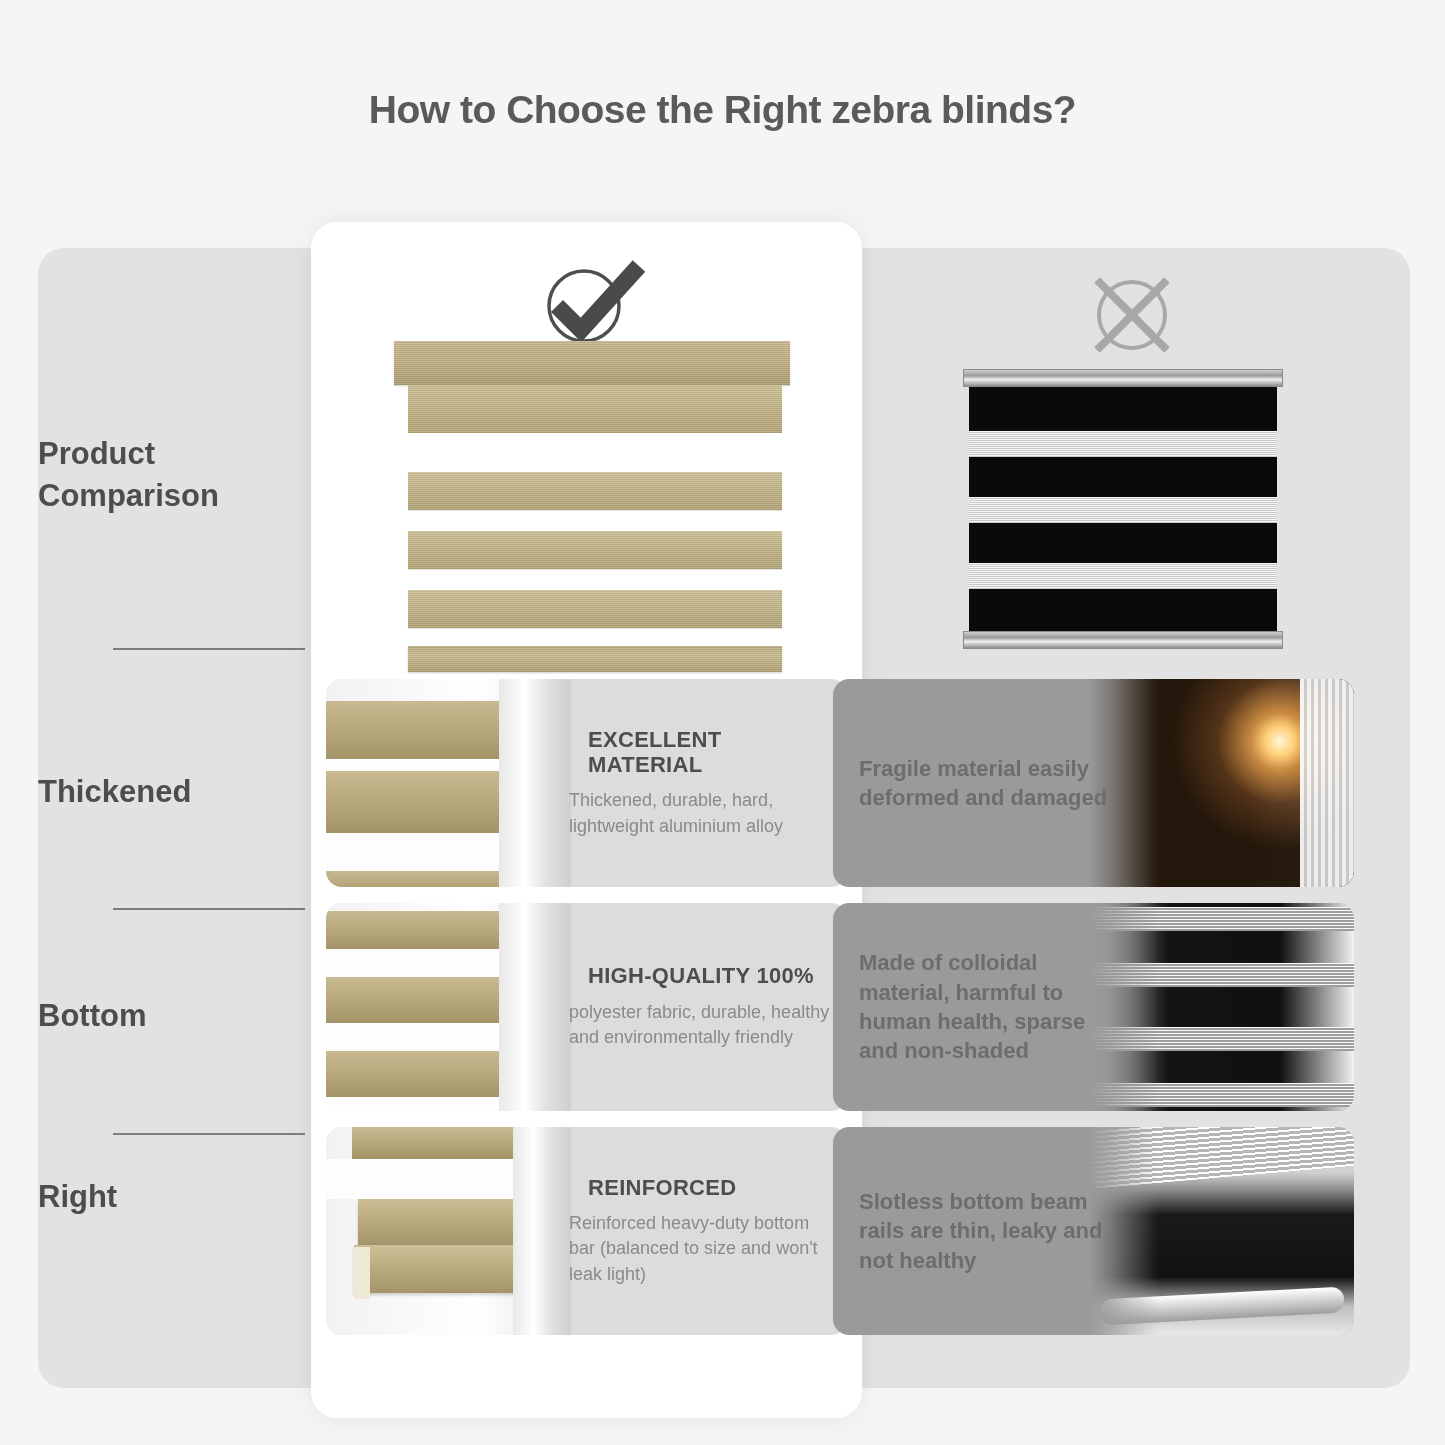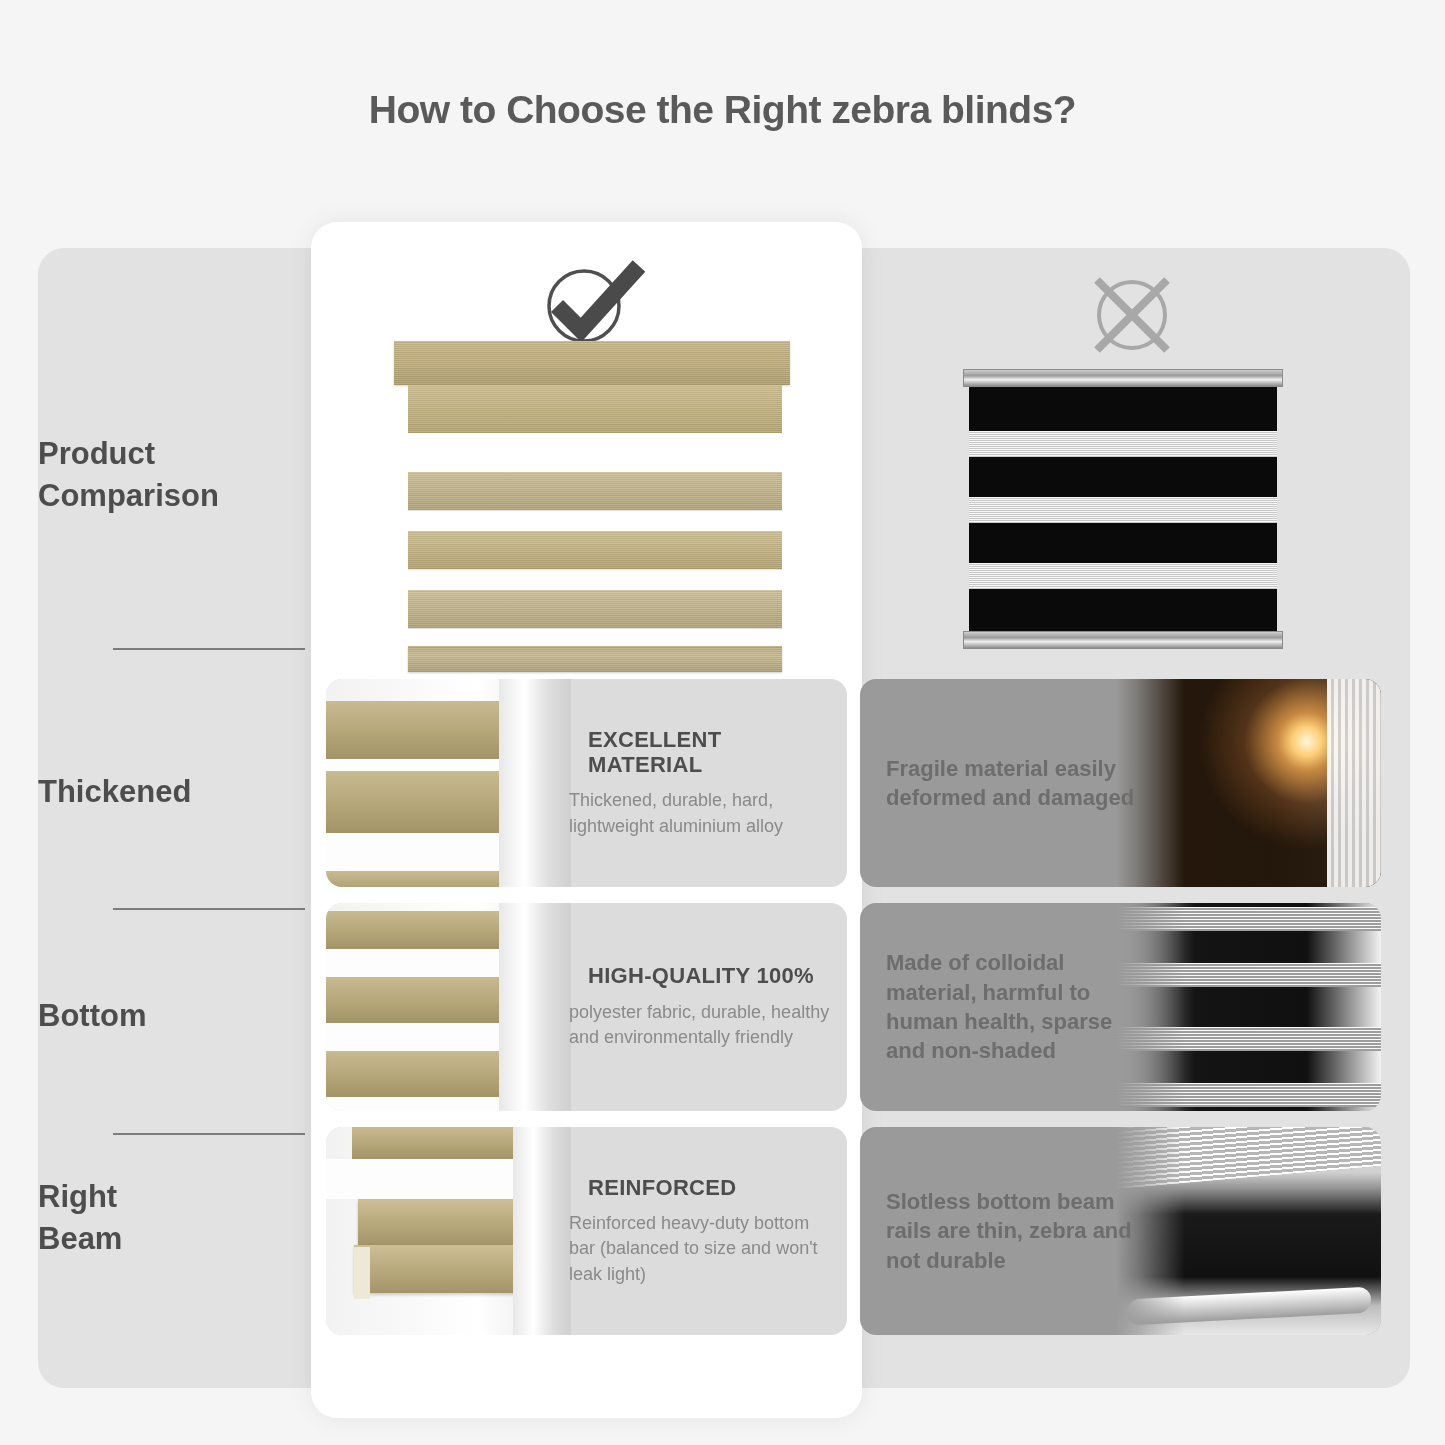--- a/index.html
+++ b/index.html
@@ -94,21 +94,21 @@
   }
   .blk-sheer.b1{top:44px;}
   .blk-sheer.b2{top:110px;}
   .blk-sheer.b3{top:176px;}
 
   
   .card{
     position:absolute;height:208px;border-radius:16px;overflow:hidden;
   }
   .card.good{left:326px;width:521px;background:#dcdcdc;}
-  .card.bad{left:860px;width:521px;background:#9a9a9a;}
+  .card.bad{left:833px;width:521px;background:#9a9a9a;}
   .card.r1{top:679px;}
   .card.r2{top:903px;}
   .card.r3{top:1127px;}
 
   .card-text{position:absolute;top:0;height:100%;display:flex;flex-direction:column;justify-content:center;}
   .card.good .card-text{left:243px;width:265px;}
   .card.bad  .card-text{left:26px;width:250px;}
 
   .card-head{
     font-size:22px;font-weight:bold;color:#4d4d4d;
@@ -178,21 +178,20 @@
   <div class="divider" style="top:660px;"></div>
 
   <div class="row-label" style="top:747px;">
     <div>Bottom</div>
   </div>
 
   <div class="divider" style="top:885px;"></div>
 
   <div class="row-label" style="top:928px;">
     <div>Right</div>
-    <div>Beam</div>
   </div>
 </div>
 
 <div class="panel-white"></div>
 
 <div class="icon-check">
   <svg viewBox="0 0 110 95" width="110" height="95">
     <circle cx="49" cy="54" r="35" fill="none" stroke="#4f4f4f" stroke-width="3.5"></circle>
     <path d="M22 54 L46 78 L104 14" fill="none" stroke="#4a4a4a" stroke-width="17" stroke-linecap="butt" stroke-linejoin="miter"></path>
   </svg>
@@ -317,15 +316,15 @@
 
 <div class="card bad r3">
   <div class="photo">
     <div class="pb pb3">
       <div class="pb3-slats"></div>
       <div class="pb3-rail"></div>
       <div class="blur-mask"></div>
     </div>
   </div>
   <div class="card-text">
-    <div class="card-body">Slotless bottom beam rails are thin, zebra and not durable</div>
+    <div class="card-body">Slotless bottom beam rails are thin, leaky and not healthy</div>
   </div>
 </div>
 
 </body></html>

